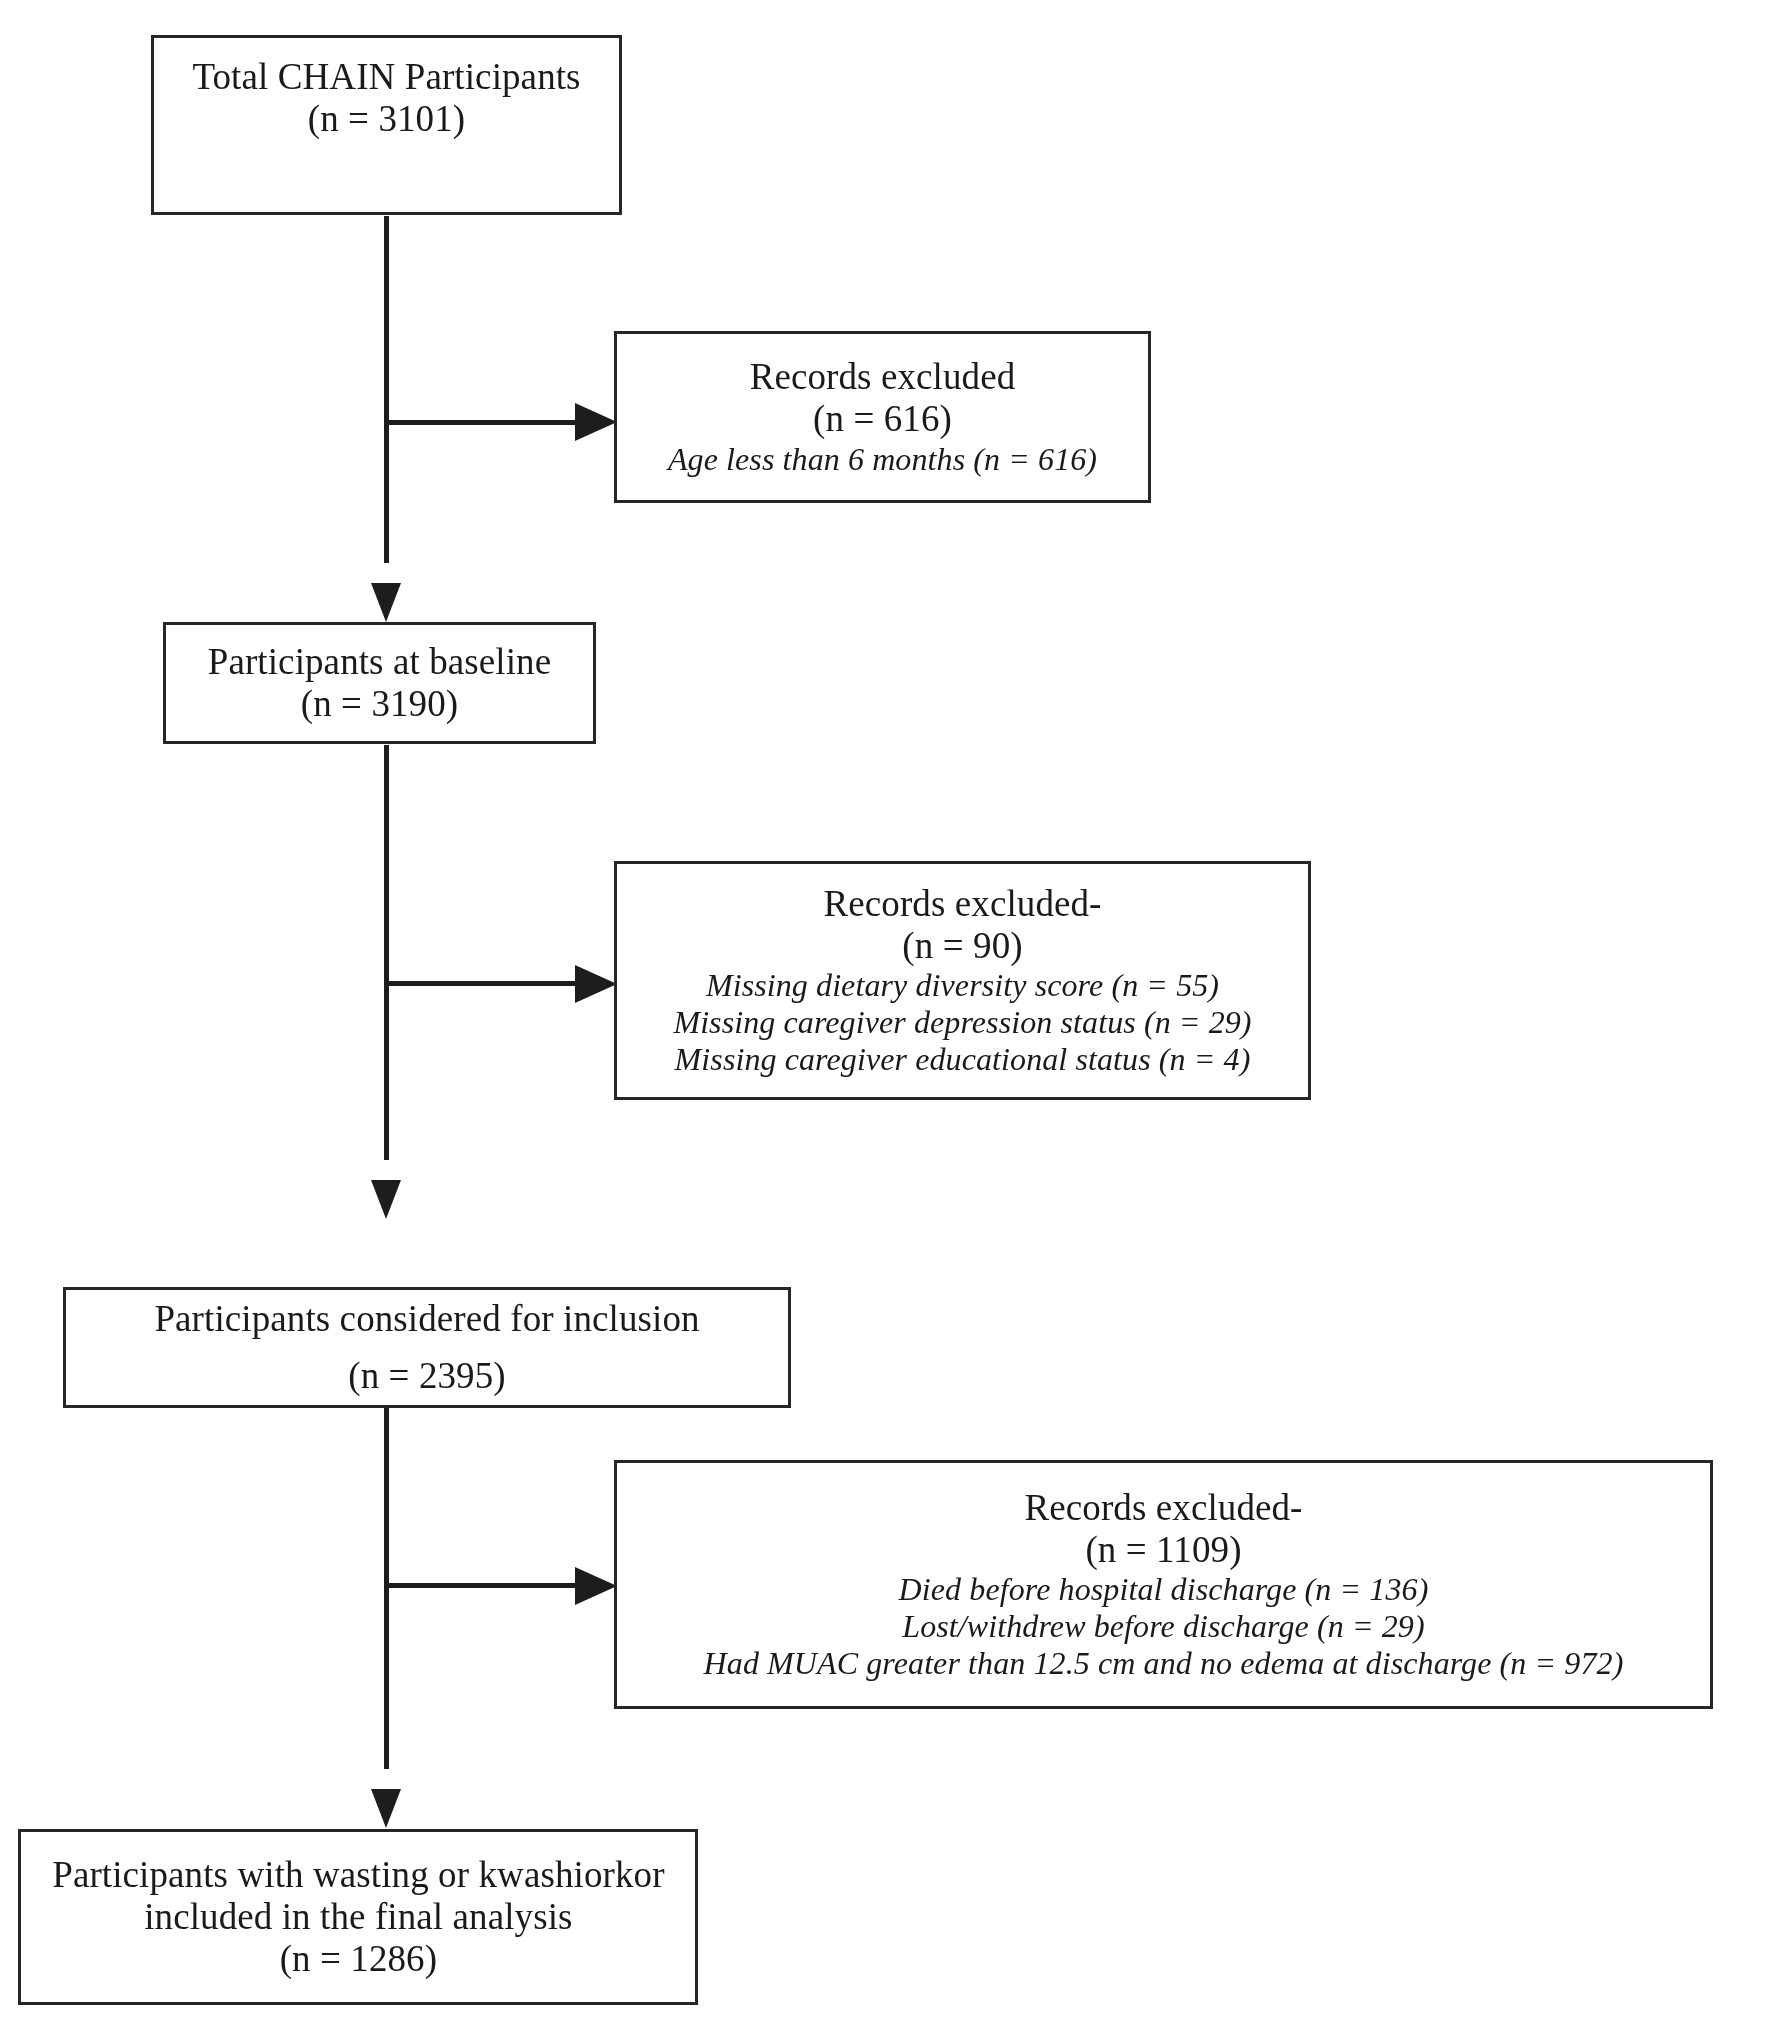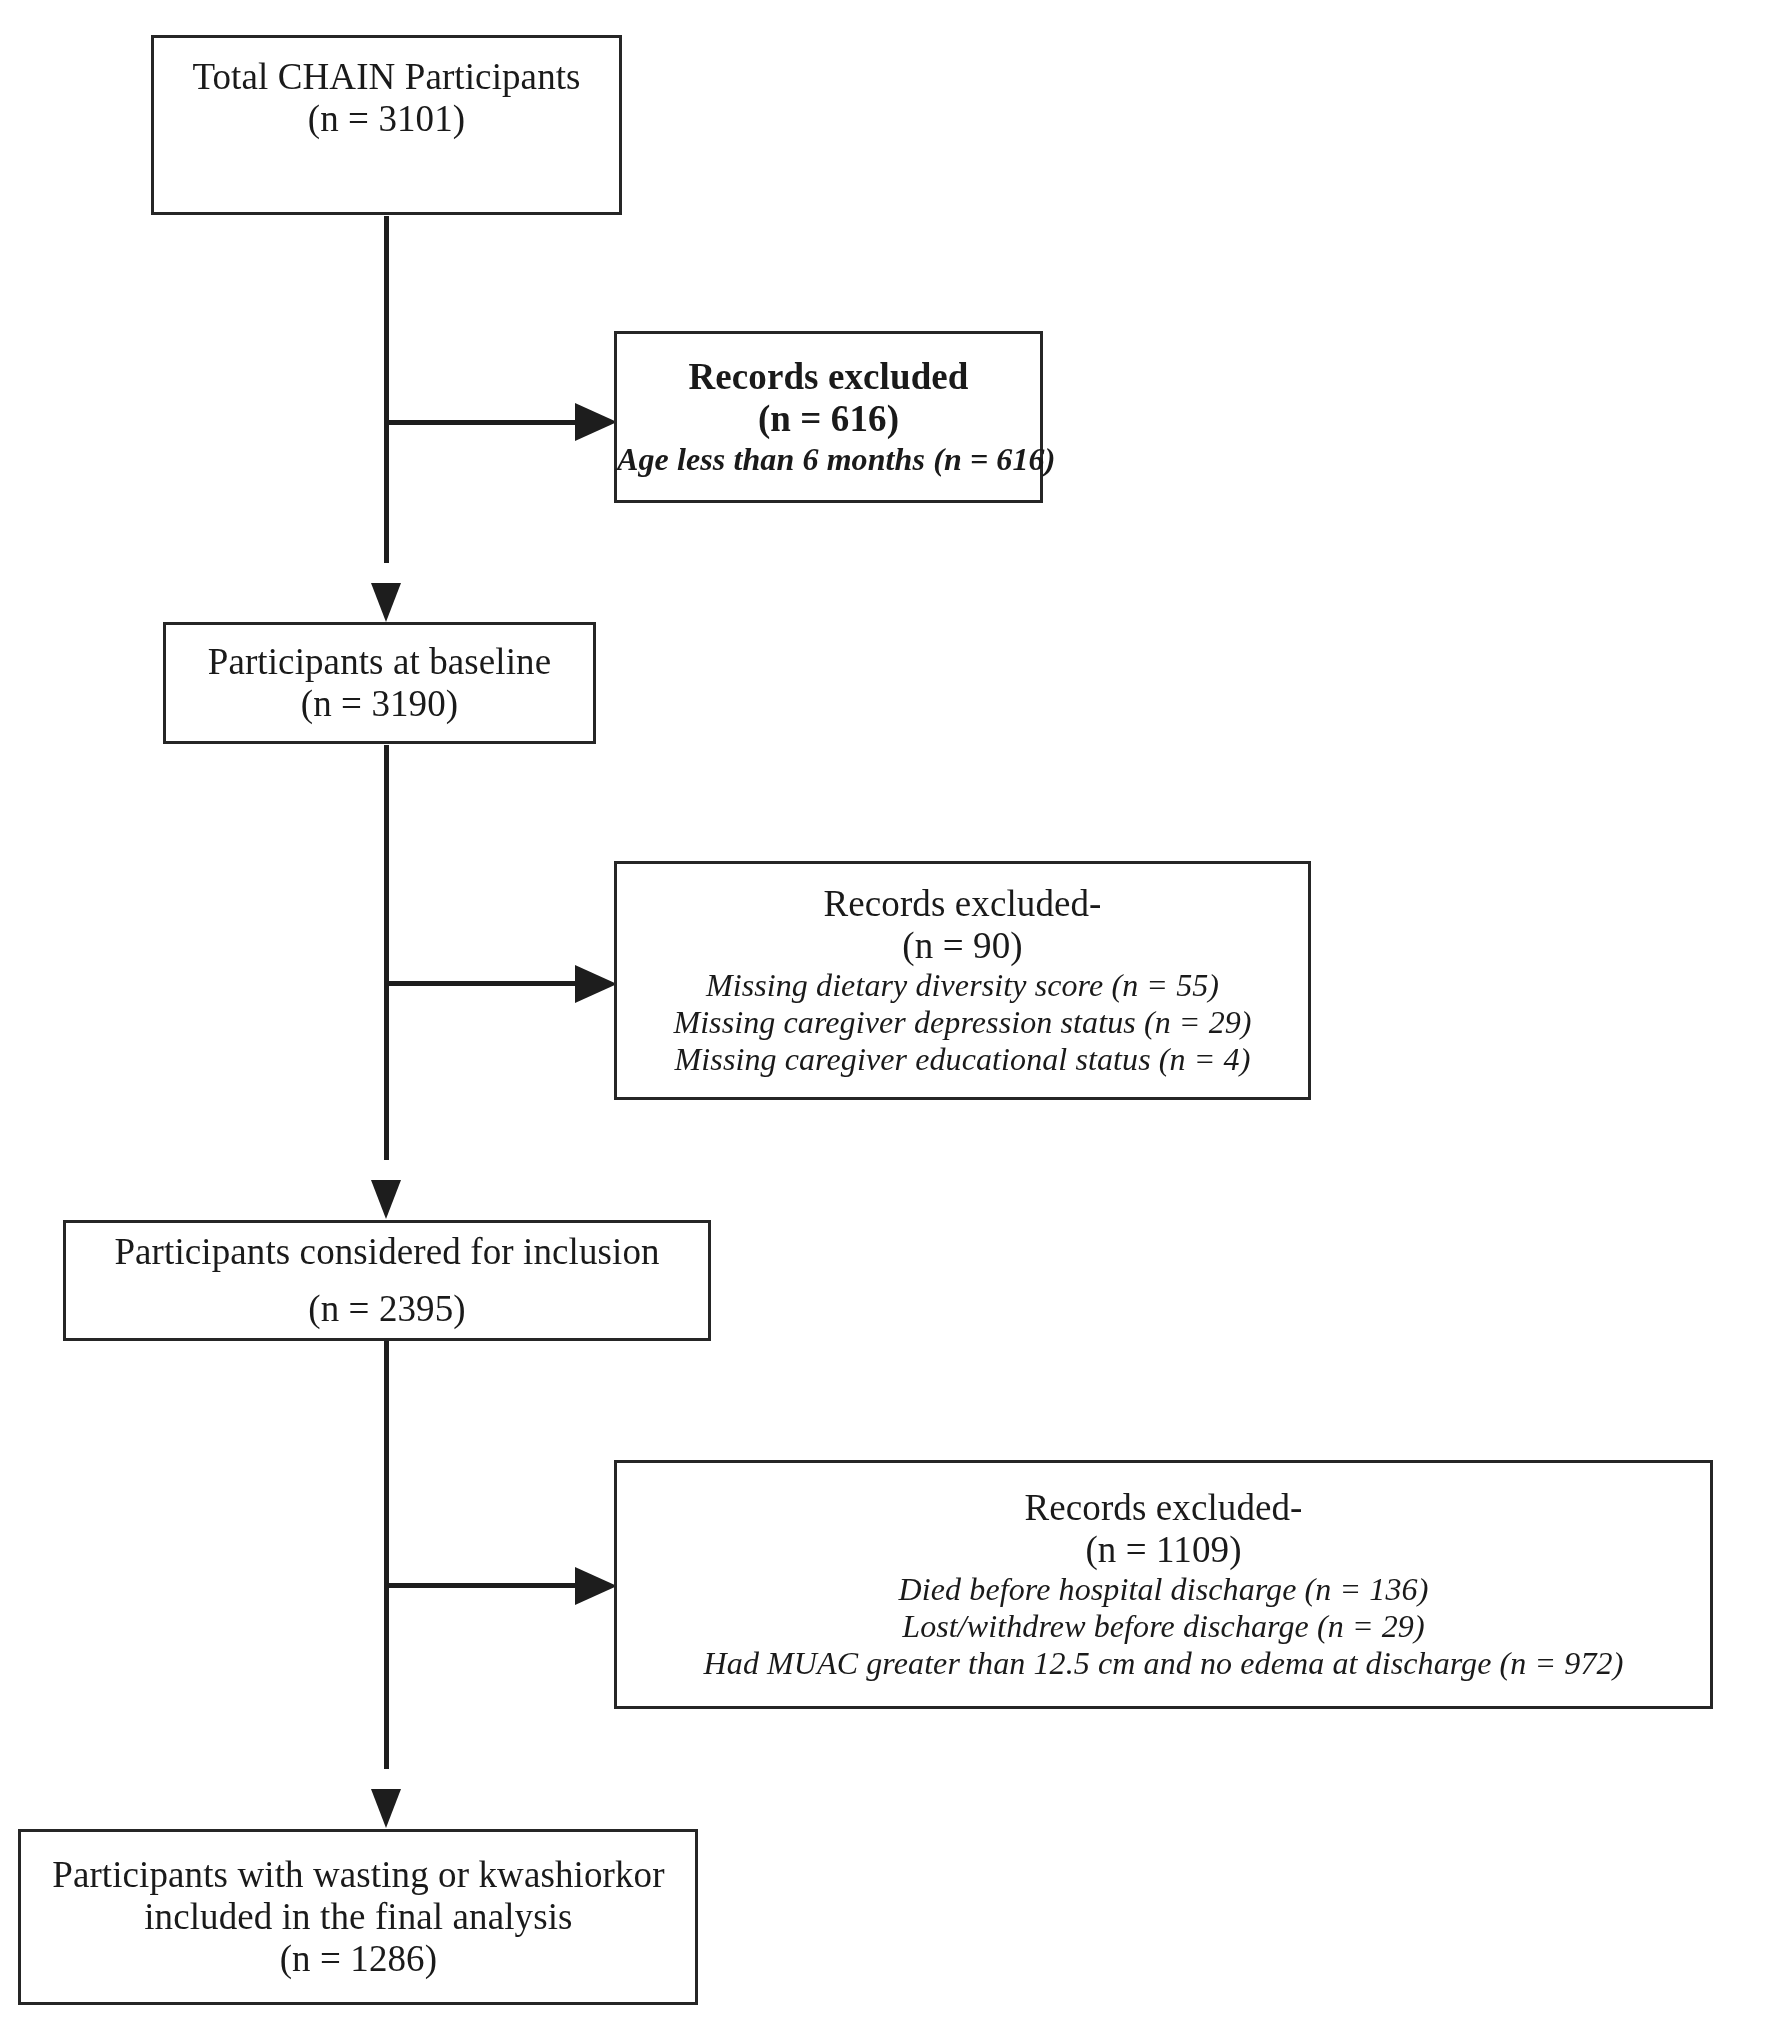--- a/index.html
+++ b/index.html
@@ -95,40 +95,40 @@
   <div class="arrow-down" style="left:371px; top:1789px;"></div>
 
   <div class="hline" style="left:384px; top:1583px; width:196px;"></div>
   <div class="arrow-right" style="left:575px; top:1567px;"></div>
 
   <div class="node" style="left:151px; top:35px; width:471px; height:180px; justify-content:flex-start; padding-top:17.7px;">
     <span class="line t-main">Total CHAIN Participants</span>
     <span class="line t-main">(n = 3101)</span>
   </div>
 
-  <div class="node" style="left:614px; top:331px; width:429px; height:172px;font-weight:bold;">
+  <div class="node" style="left:614px; top:331px; width:537px; height:172px;">
     <span class="line t-main">Records excluded</span>
     <span class="line t-main">(n = 616)</span>
     <span class="line t-italic">Age less than 6 months (n = 616)</span>
   </div>
 
   <div class="node" style="left:163px; top:622px; width:433px; height:122px;">
     <span class="line t-main">Participants at baseline</span>
     <span class="line t-main">(n = 3190)</span>
   </div>
 
   <div class="node" style="left:614px; top:861px; width:697px; height:239px;">
     <span class="line t-main">Records excluded-</span>
     <span class="line t-main">(n = 90)</span>
     <span class="line t-italic">Missing dietary diversity score (n = 55)</span>
     <span class="line t-italic">Missing caregiver depression status (n = 29)</span>
     <span class="line t-italic">Missing caregiver educational status (n = 4)</span>
   </div>
 
-  <div class="node" style="left:63px; top:1220px; width:648px; height:121px;gap:15px;">
+  <div class="node" style="left:63px; top:1287px; width:728px; height:121px;gap:15px;">
     <span class="line t-main">Participants considered for inclusion</span>
     <span class="line t-main">(n = 2395)</span>
   </div>
 
   <div class="node" style="left:614px; top:1460px; width:1099px; height:249px;">
     <span class="line t-main">Records excluded-</span>
     <span class="line t-main">(n = 1109)</span>
     <span class="line t-italic">Died before hospital discharge (n = 136)</span>
     <span class="line t-italic">Lost/withdrew before discharge (n = 29)</span>
     <span class="line t-italic">Had MUAC greater than 12.5 cm and no edema at discharge (n = 972)</span>

